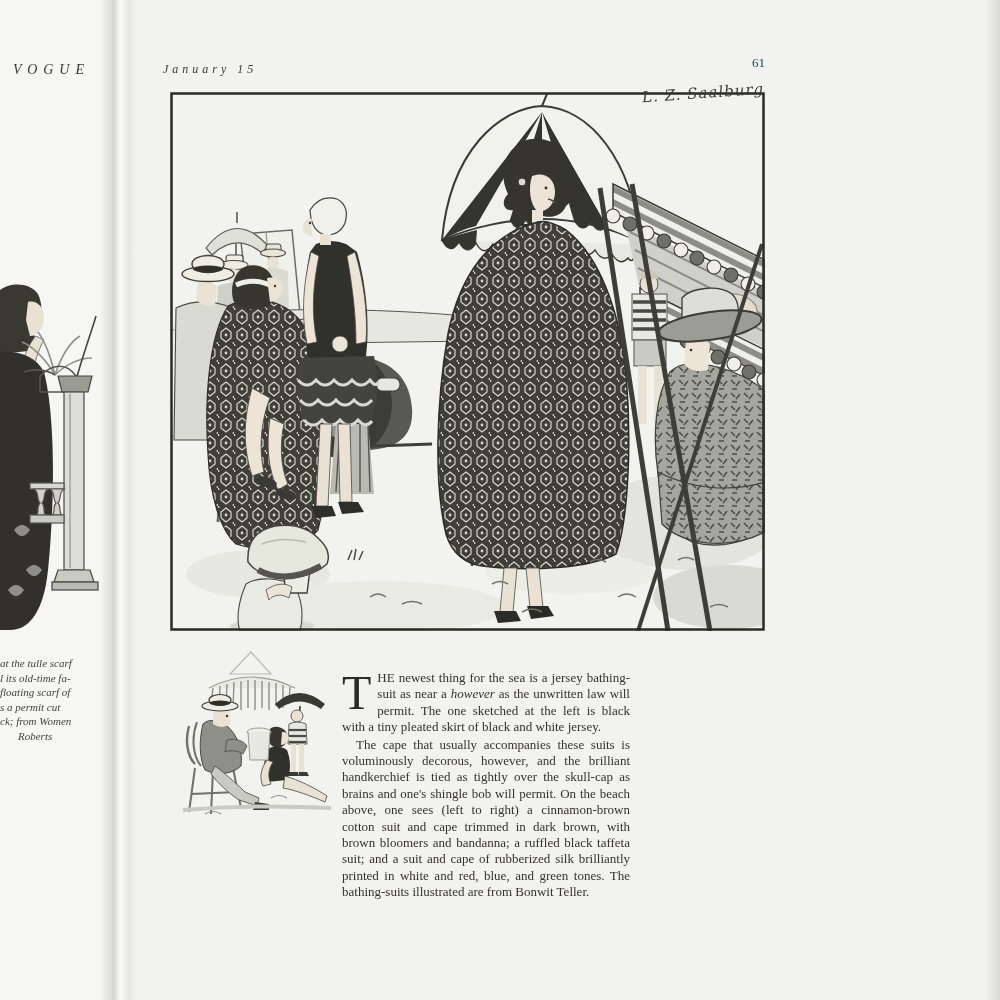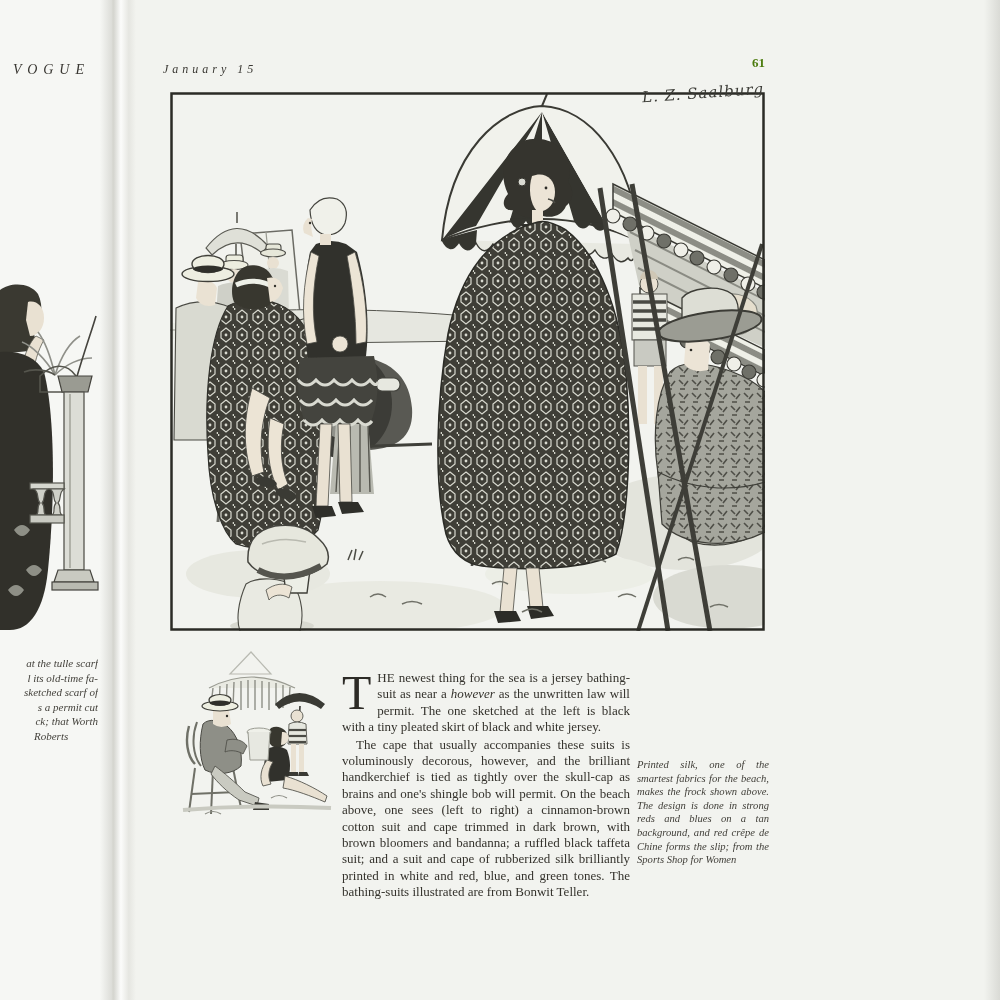--- a/index.html
+++ b/index.html
@@ -8,25 +8,25 @@
   
   .left-page{position:absolute;left:0;top:0;width:112px;height:1000px;background:#f6f7f4;}
   .gutter{position:absolute;left:100px;top:0;width:36px;height:1000px;
           background:linear-gradient(90deg,rgba(120,118,106,0) 0%,rgba(110,108,96,0.22) 38%,rgba(255,255,255,0.75) 58%,rgba(120,118,106,0.10) 80%,rgba(120,118,106,0) 100%);}
   .right-edge{position:absolute;right:0;top:0;width:16px;height:1000px;
           background:linear-gradient(90deg,rgba(90,90,80,0) 0%,rgba(90,90,80,0.16) 100%);}
   .brand{position:absolute;left:13px;top:62px;font-style:italic;font-size:14px;
          letter-spacing:6px;color:#3a3833;text-align:right;}
   .folio-date{position:absolute;left:163px;top:62px;font-style:italic;font-size:12px;
          letter-spacing:4px;color:#3a3833;}
-  .folio-num{position:absolute;left:752px;top:55px;font-size:13px;color:#4d7c0f;font-weight:bold;}
+  .folio-num{position:absolute;left:752px;top:55px;font-size:13px;color:#0c4a6e;}
   .frag{position:absolute;left:0px;top:656px;width:98px;font-style:italic;font-size:11px;
         line-height:14.6px;color:#44423c;}
-  .frag-line{white-space:nowrap;text-align:right;overflow:hidden;}
-  .frag-line:last-child{text-align:left;padding-left:34px;}
+  .frag-line{white-space:nowrap;overflow:hidden;}
+  .frag-line:last-child{text-align:left;padding-left:18px;}
   .signature{position:absolute;left:642px;top:84px;font-family:"DejaVu Serif",serif;
         font-style:italic;font-size:15px;color:#3a3a35;transform:rotate(-4deg);letter-spacing:1px;}
   .illus{position:absolute;left:170px;top:92px;width:595px;height:539px;}
   .spot{position:absolute;left:175px;top:648px;width:165px;height:172px;}
   .leftart{position:absolute;left:0px;top:280px;width:100px;height:350px;}
   .article{position:absolute;left:342px;top:670px;width:288px;font-size:13px;
            line-height:16.4px;text-align:justify;color:#34322c;}
   .article p{margin:0;}
   .article p + p{text-indent:14px;margin-top:1px;}
   .dropcap{float:left;font-size:48px;line-height:40px;padding:3px 6px 0 0;color:#2d2b26;}
@@ -70,23 +70,23 @@
       <rect x="30" y="203" width="34" height="6" fill="#d6d7cf"></rect>
       <path d="M34,209 c6,4 2,10 6,14 c-4,4 0,10 -4,12 l10,0 c-4,-2 0,-8 -4,-12 c4,-4 0,-10 6,-14 Z" fill="#cfd0c8"></path>
       <path d="M50,209 c6,4 2,10 6,14 c-4,4 0,10 -4,12 l10,0 c-4,-2 0,-8 -4,-12 c4,-4 0,-10 6,-14 Z" fill="#cfd0c8"></path>
       <rect x="30" y="235" width="34" height="8" fill="#c9cac2"></rect>
     </g>
   </svg>
 
   <div class="frag">
     <div class="frag-line">at the tulle scarf</div>
     <div class="frag-line">l its old-time fa-</div>
-    <div class="frag-line">sketched scarf of</div>
+    <div class="frag-line">floating scarf of</div>
     <div class="frag-line">s a permit cut</div>
-    <div class="frag-line">ck; that Worth</div>
+    <div class="frag-line">ck; from Women</div>
     <div class="frag-line">Roberts</div>
   </div>
 
   <div class="gutter"></div>
 
   <div class="brand">VOGUE</div>
   <div class="folio-date">January 15</div>
   <div class="folio-num">61</div>
 
   <svg class="illus" viewBox="0 0 595 539">
@@ -394,17 +394,16 @@
     </g>
     <path d="M8,162 Q80,156 156,160" stroke="#c9cac1" stroke-width="4" fill="none"></path>
     <path d="M96,150 q8,-5 16,0 M30,166 q8,-5 16,0" stroke="#8e8f87" stroke-width="1.2" fill="none"></path>
   </svg>
 
   <div class="article">
     <p><span class="dropcap">T</span><span>HE newest thing for the sea is a jersey bathing-suit as near a </span><i>however</i><span> as the unwritten law will permit.  The one sketched at the left is black with a tiny pleated skirt of black and white jersey.</span></p>
     <p>The cape that usually accompanies these suits is voluminously decorous, however, and the brilliant handkerchief is tied as tightly over the skull-cap as brains and one's shingle bob will permit.  On the beach above, one sees (left to right) a cinnamon-brown cotton suit and cape trimmed in dark brown, with brown bloomers and bandanna; a ruffled black taffeta suit; and a suit and cape of rubberized silk brilliantly printed in white and red, blue, and green tones.  The bathing-suits illustrated are from Bonwit Teller.</p>
   </div>
 
-  <div class="caption">Printed silk, one of the smartest fabrics for the beach, makes the frock shown above. The design is done in strong reds and blues on a tan background, and red crêpe de Chine forms the slip; from the Sports Shop for Women</div>
 
 
   <div class="right-edge"></div>
 </div>
 
 </body></html>

